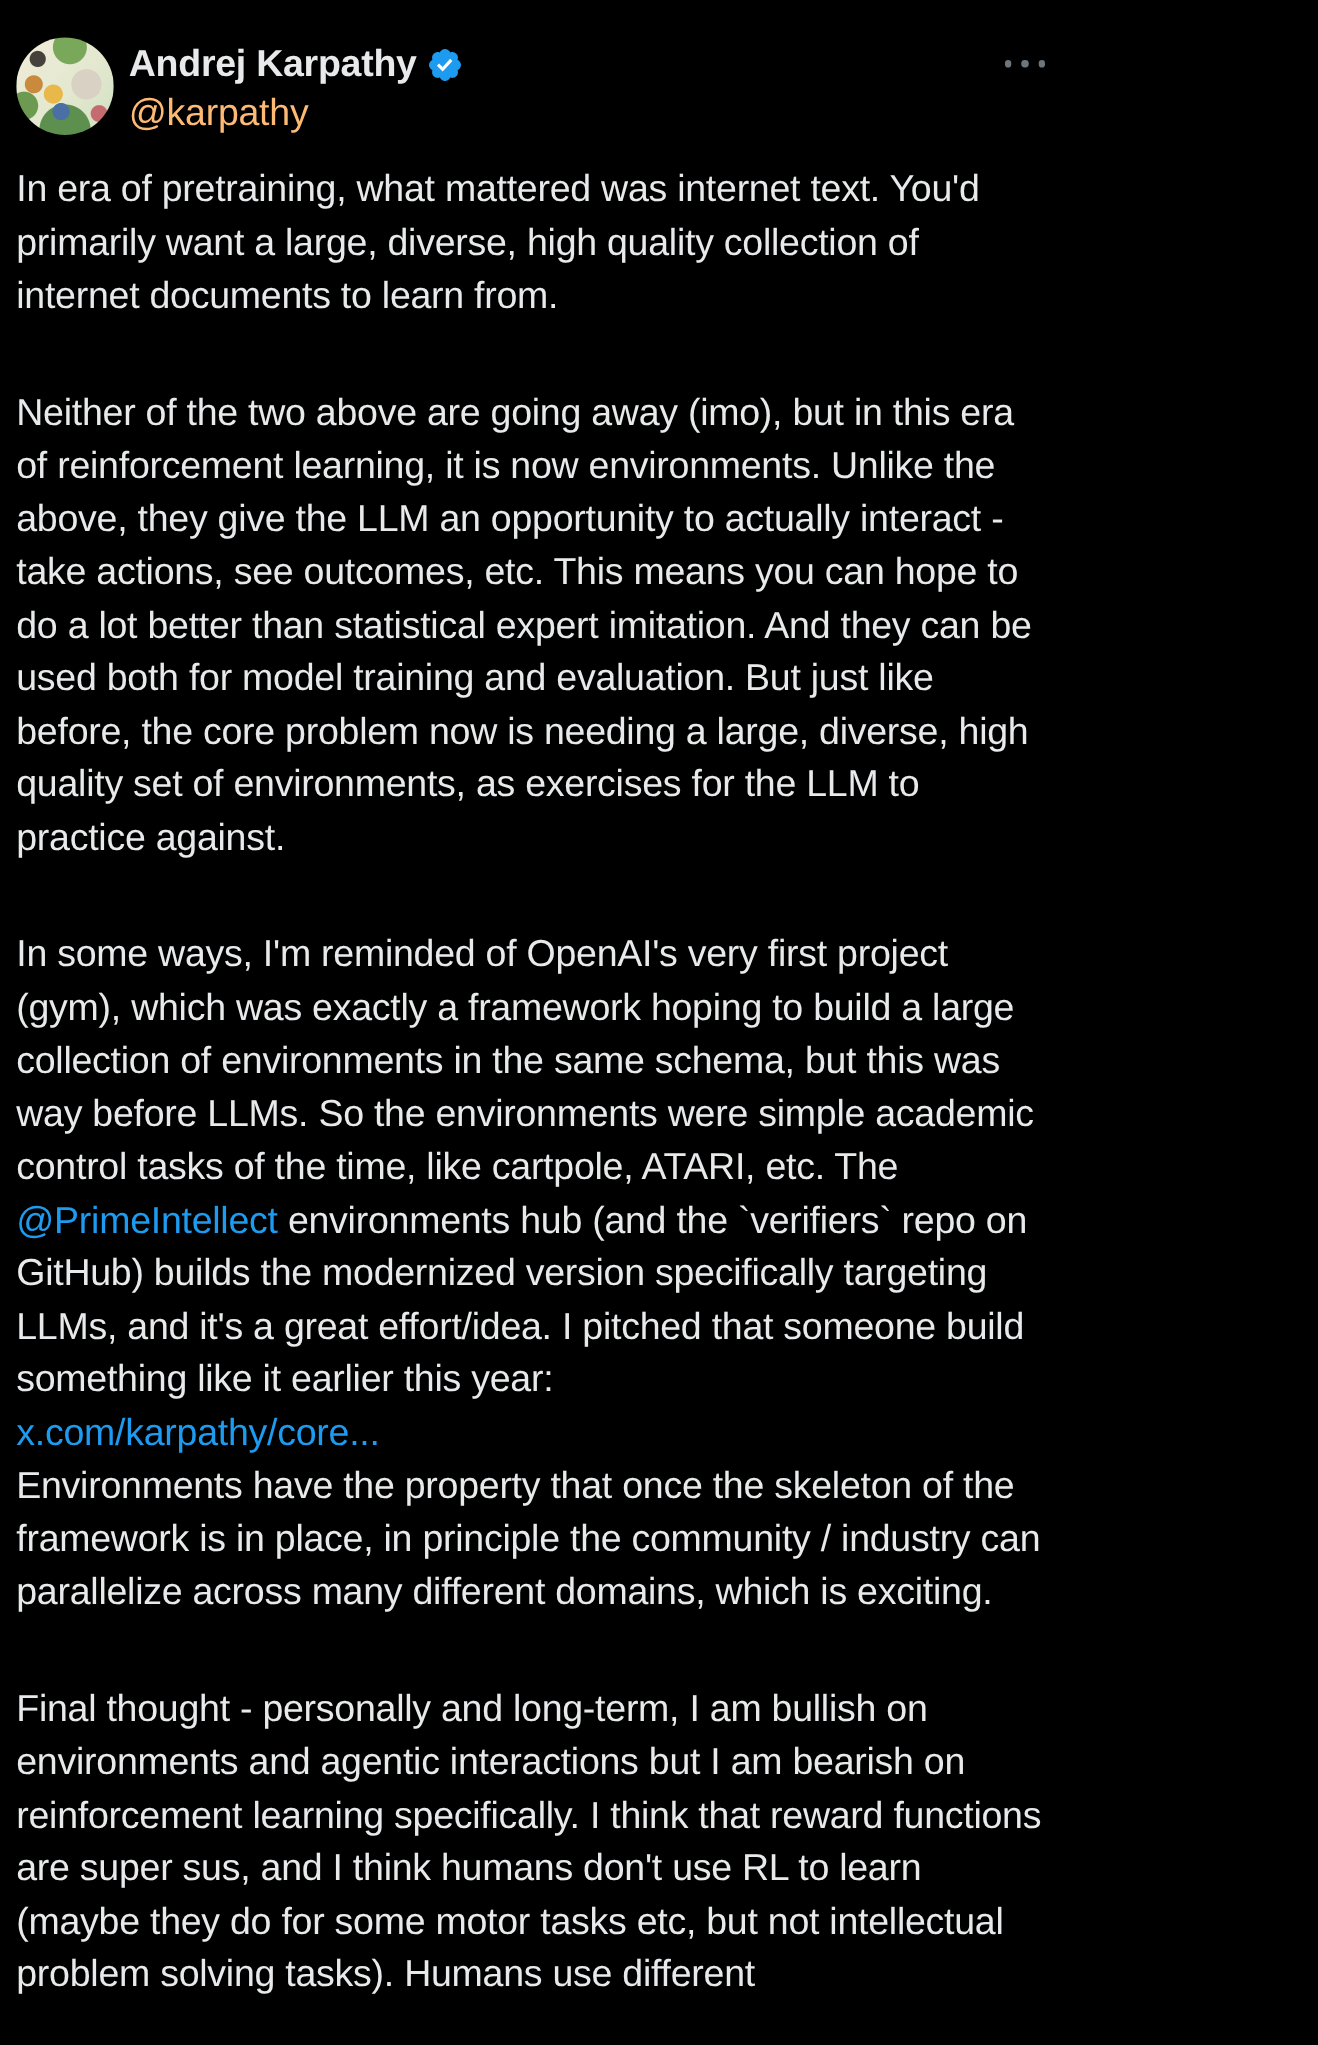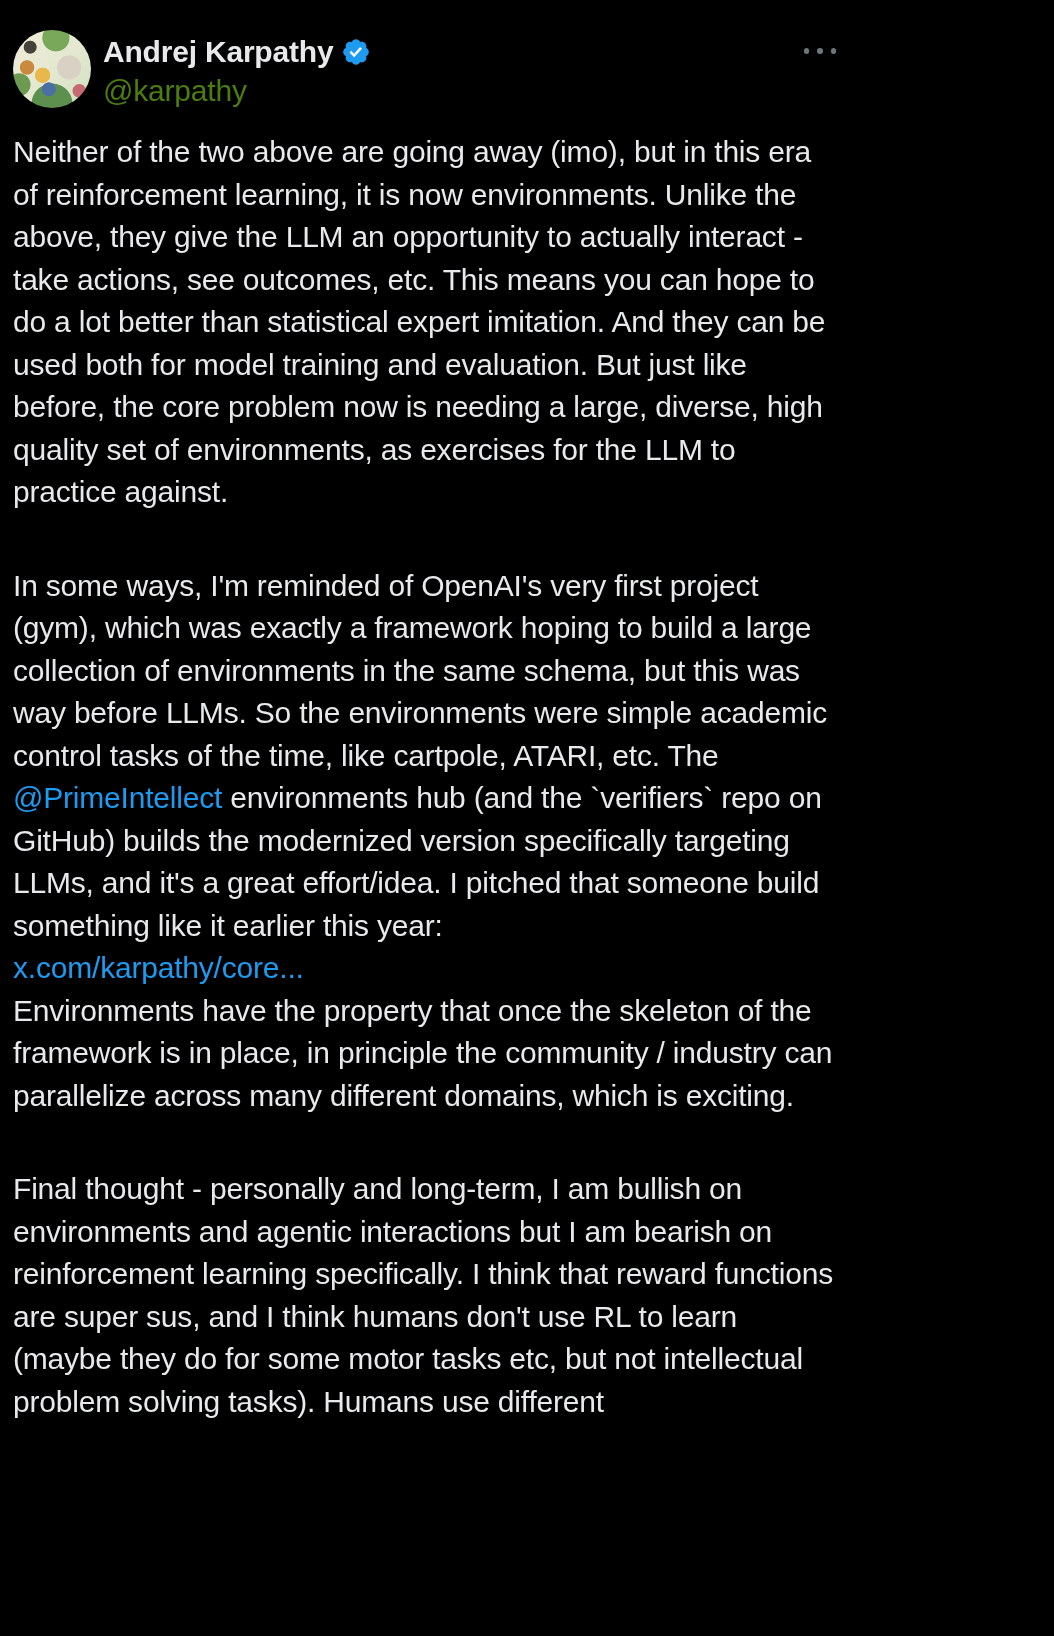--- a/index.html
+++ b/index.html
@@ -98,21 +98,21 @@
     cursor: pointer;
     white-space: nowrap;
   }
   .verified {
     width: 30px;
     height: 30px;
     margin-left: 8px;
     flex: none;
   }
   .handle {
-    color: #4d7c0f;
+    color: #fdba74;
     font-size: 30px;
     font-weight: 400;
     line-height: 40px;
     letter-spacing: -0.2px;
     cursor: pointer;
   }
   
   .body-text {
     padding: 0 13px;
     margin-top: 19px;
@@ -154,20 +154,21 @@
         <svg class="verified" viewBox="0 0 22 22" aria-hidden="true">
           <path fill="#1d9bf0" d="M20.396 11c-.018-.646-.215-1.275-.57-1.816-.354-.54-.852-.972-1.438-1.246.223-.607.27-1.264.14-1.897-.131-.634-.437-1.218-.882-1.687-.47-.445-1.053-.75-1.687-.882-.633-.13-1.29-.083-1.897.14-.273-.587-.704-1.086-1.245-1.44S11.647 1.62 11 1.604c-.646.017-1.273.213-1.813.568s-.969.854-1.24 1.44c-.608-.223-1.267-.272-1.902-.14-.635.13-1.22.436-1.69.882-.445.47-.749 1.055-.878 1.688-.13.633-.08 1.29.144 1.896-.587.274-1.087.705-1.443 1.245-.356.54-.555 1.17-.574 1.817.02.647.218 1.276.574 1.817.356.54.856.972 1.443 1.245-.224.606-.274 1.263-.144 1.896.13.634.433 1.218.877 1.688.47.443 1.054.747 1.687.878.633.132 1.29.084 1.897-.136.274.586.705 1.084 1.246 1.439.54.354 1.17.551 1.816.569.647-.016 1.276-.213 1.817-.567s.972-.854 1.245-1.44c.604.239 1.266.296 1.903.164.636-.132 1.22-.447 1.68-.907.46-.46.776-1.044.908-1.681s.075-1.299-.165-1.903c.586-.274 1.084-.705 1.439-1.246.354-.54.551-1.17.569-1.816z"></path>
           <path fill="#ffffff" d="M9.662 14.85l-3.429-3.428 1.293-1.302 2.072 2.072 4.4-4.794 1.347 1.246-5.683 6.206z"></path>
         </svg>
       </div>
       <div class="handle">@karpathy</div>
     </div>
   </div>
 
   <div class="body-text" id="tweet-body">
+      <p><span>In era of pretraining, what mattered was internet text. You'd primarily want a large, diverse, high quality collection of internet documents to learn from.</span></p>
       <p><span>Neither of the two above are going away (imo), but in this era of reinforcement learning, it is now environments. Unlike the above, they give the LLM an opportunity to actually interact - take actions, see outcomes, etc. This means you can hope to do a lot better than statistical expert imitation. And they can be used both for model training and evaluation. But just like before, the core problem now is needing a large, diverse, high quality set of environments, as exercises for the LLM to practice against.</span></p>
       <p><span>In some ways, I'm reminded of OpenAI's very first project (gym), which was exactly a framework hoping to build a large collection of environments in the same schema, but this was way before LLMs. So the environments were simple academic control tasks of the time, like cartpole, ATARI, etc. The </span><a class="link" href="#">@PrimeIntellect</a><span> environments hub (and the `verifiers` repo on GitHub) builds the modernized version specifically targeting LLMs, and it's a great effort/idea. I pitched that someone build something like it earlier this year:
 </span><a class="link" href="#">x.com/karpathy/core...</a><span>
 Environments have the property that once the skeleton of the framework is in place, in principle the community / industry can parallelize across many different domains, which is exciting.</span></p>
       <p><span>Final thought - personally and long-term, I am bullish on environments and agentic interactions but I am bearish on reinforcement learning specifically. I think that reward functions are super sus, and I think humans don't use RL to learn (maybe they do for some motor tasks etc, but not intellectual problem solving tasks). Humans use different</span></p>
     </div>
 
 </div>
 
 </body></html>

